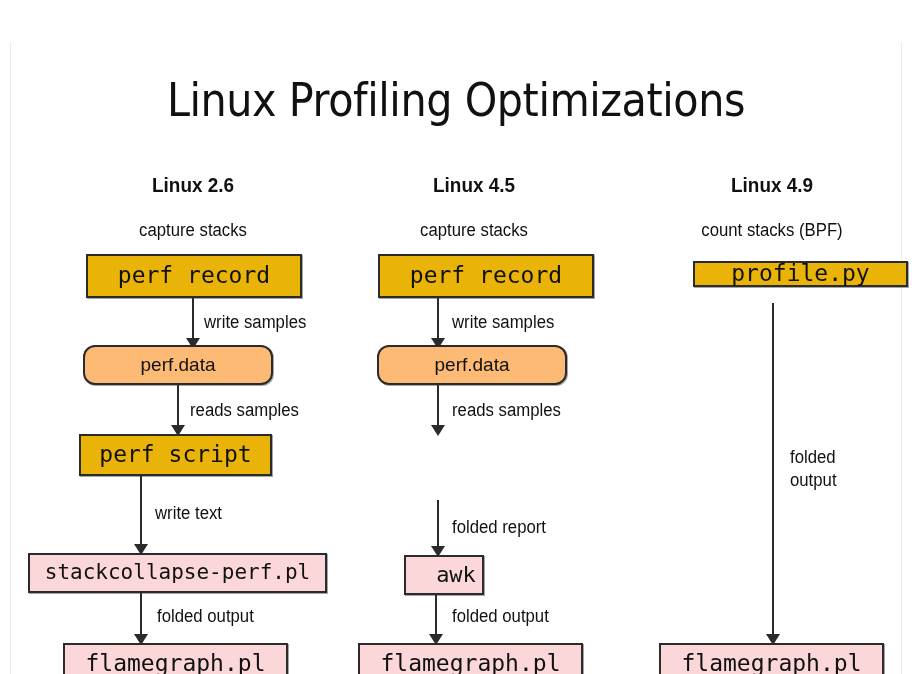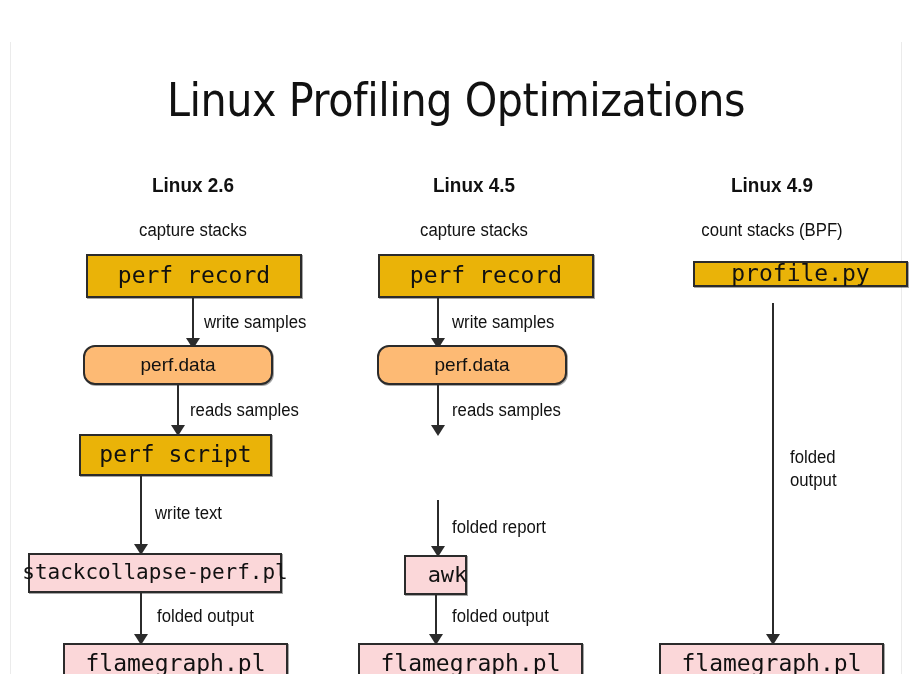--- a/index.html
+++ b/index.html
@@ -149,21 +149,21 @@
   <div class="edge-label" style="left:190px; top:357px;">reads samples</div>
 
   <div class="node cmd" style="left:79px; top:392px; width:193px; height:42px;justify-content:center;">
     <span class="txt" style="font-size:23px;">perf script</span>
   </div>
 
   <div class="arrow-line" style="left:140px; top:434px; height:72px;"></div>
   <div class="arrow-head" style="left:134px; top:502px;"></div>
   <div class="edge-label" style="left:155px; top:460px;">write text</div>
 
-  <div class="node tool" style="left:28px; top:511px; width:254px; height:40px;">
+  <div class="node tool" style="left:28px; top:511px; width:299px; height:40px;">
     <span class="txt" style="font-size:21px;">stackcollapse-perf.pl</span>
   </div>
 
   <div class="arrow-line" style="left:140px; top:551px; height:45px;"></div>
   <div class="arrow-head" style="left:134px; top:592px;"></div>
   <div class="edge-label" style="left:157px; top:563px;">folded output</div>
 
   <div class="node tool" style="left:63px; top:601px; width:225px; height:42px;">
     <span class="txt" style="font-size:23px;">flamegraph.pl</span>
   </div>
@@ -185,21 +185,21 @@
 
   <div class="arrow-line" style="left:437px; top:343px; height:44px;"></div>
   <div class="arrow-head" style="left:431px; top:383px;"></div>
   <div class="edge-label" style="left:452px; top:357px;">reads samples</div>
 
 
   <div class="arrow-line" style="left:437px; top:458px; height:50px;"></div>
   <div class="arrow-head" style="left:431px; top:504px;"></div>
   <div class="edge-label" style="left:452px; top:474px;">folded report</div>
 
-  <div class="node tool" style="left:404px; top:513px; width:63px; height:40px;padding-left:24px;">
+  <div class="node tool" style="left:404px; top:513px; width:80px; height:40px;padding-left:24px;">
     <span class="txt" style="font-size:22px;">awk</span>
   </div>
 
   <div class="arrow-line" style="left:435px; top:553px; height:43px;"></div>
   <div class="arrow-head" style="left:429px; top:592px;"></div>
   <div class="edge-label" style="left:452px; top:563px;">folded output</div>
 
   <div class="node tool" style="left:358px; top:601px; width:225px; height:42px;">
     <span class="txt" style="font-size:23px;">flamegraph.pl</span>
   </div>

